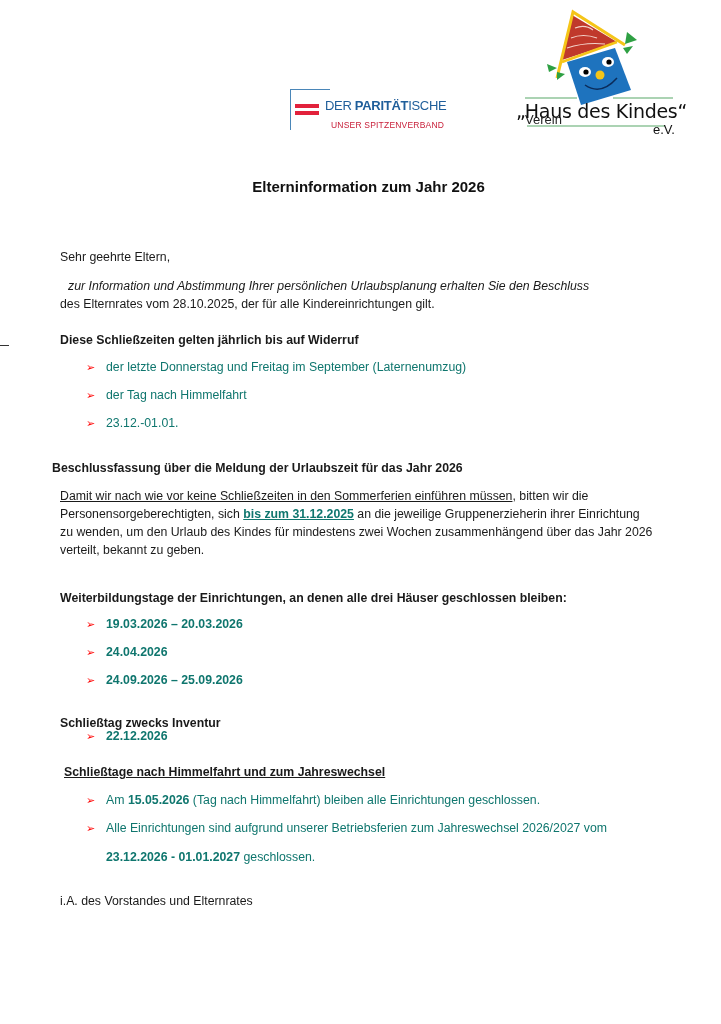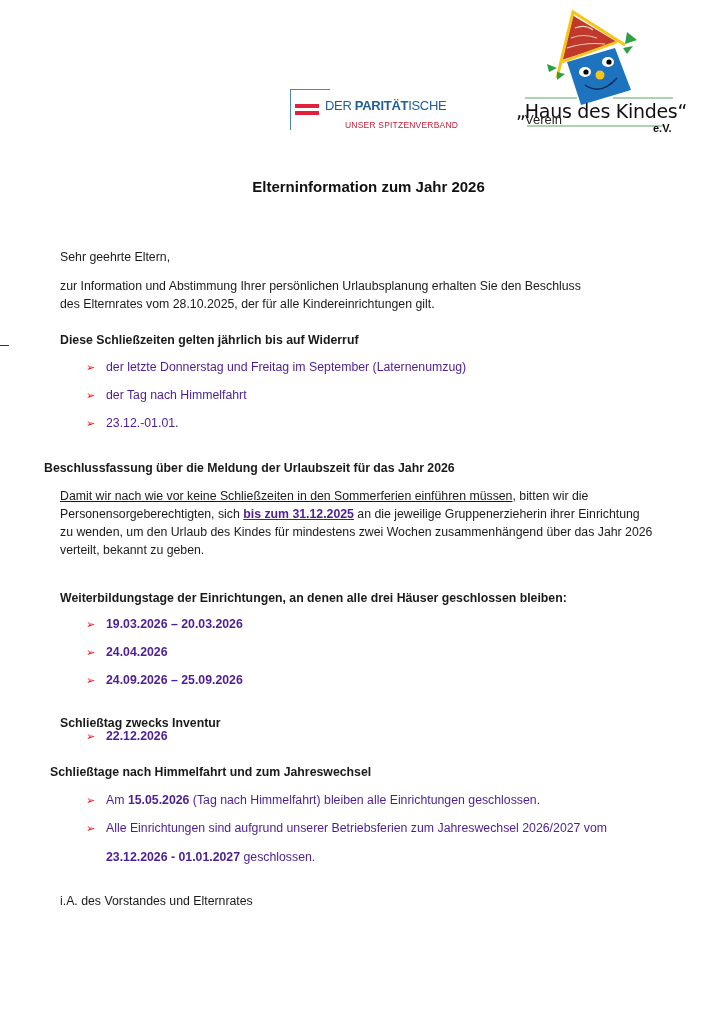--- a/index.html
+++ b/index.html
@@ -4,33 +4,33 @@
 <style>
   html, body { margin:0; padding:0; background:#ffffff; }
   body {
     width:721px; height:1024px; position:relative; overflow:hidden;
     font-family:"Liberation Sans", "DejaVu Sans", sans-serif;
     color:#1a1a1a;
   }
   .abs { position:absolute; }
   .txt { font-size:12.3px; line-height:18px; white-space:nowrap; }
   .bold { font-weight:bold; }
-  .red { color:#4c1d95; }
+  .red { color:#0f766e; }
   .ul { text-decoration:underline; }
   .bullet { position:absolute; left:86px; color:#ff0000; font-size:11px; }
   .bitem { position:absolute; left:106px; }
 
   
   .parit-box {
     position:absolute; left:290px; top:89px; width:39px; height:40px;
     border:1.5px solid #4a86b8; border-right:none; border-bottom:none;
   }
   .parit-bar { position:absolute; left:295px; height:4px; width:24px; background:#e2213b; }
   .parit-main { position:absolute; left:325px; top:98px; font-size:13px; color:#1f5e9a; letter-spacing:-0.3px; }
-  .parit-sub { position:absolute; left:325px; top:120px; font-size:8.5px; color:#c8203a; letter-spacing:0.2px;padding-left:20px; }
+  .parit-sub { position:absolute; left:311px; top:120px; font-size:8.5px; color:#c8203a; letter-spacing:0.2px;padding-left:20px; }
 
   .vline-mark { position:absolute; left:0; top:345px; width:9px; height:1px; background:#333; }
 </style>
 </head>
 <body>
 
 <div>
   <div class="parit-box"></div>
   <div class="parit-bar" style="top:104px"></div>
   <div class="parit-bar" style="top:111px"></div>
@@ -62,49 +62,49 @@
     <polygon points="118,48 128,46 122,54" fill="#2ea043"></polygon>
     <polygon points="42,64 52,68 44,72" fill="#2ea043"></polygon>
     <polygon points="52,72 60,74 52,80" fill="#2ea043"></polygon>
 
     <line x1="20" y1="98" x2="72" y2="98" stroke="#8fc49a" stroke-width="1.5"></line>
     <line x1="108" y1="98" x2="168" y2="98" stroke="#8fc49a" stroke-width="1.5"></line>
     <line x1="22" y1="126" x2="160" y2="126" stroke="#8fc49a" stroke-width="1.5"></line>
   </svg>
   <div class="abs" style="left:20px;top:80px;font-size:13px;color:#222;margin-top:32px;">Verein</div>
   <div class="abs" style="left:11px;top:100px;font-size:19px;color:#111;font-family:'DejaVu Sans',sans-serif;letter-spacing:-0.3px;">„Haus des Kindes“</div>
-  <div class="abs" style="left:148px;top:122px;font-size:11px;font-weight:bold;color:#111;">e.V.</div>
+  <div class="abs" style="left:148px;top:122px;font-size:13px;font-weight:normal;color:#111;">e.V.</div>
 </div>
 
 <div class="abs" style="left:0;top:178px;width:721px;text-align:center;font-size:15px;font-weight:bold;color:#111;margin-left:8px;">Elterninformation zum Jahr 2026</div>
 
 <div class="abs txt" style="left:60px;top:248px;">Sehr geehrte Eltern,</div>
 
-<div class="abs txt" style="left:60px;top:277px;">zur Information und Abstimmung Ihrer persönlichen Urlaubsplanung erhalten Sie den Beschluss</div>
+<div class="abs txt" style="left:68px;top:277px;font-style:italic;">zur Information und Abstimmung Ihrer persönlichen Urlaubsplanung erhalten Sie den Beschluss</div>
 <div class="abs txt" style="left:60px;top:295px;">des Elternrates vom 28.10.2025, der für alle Kindereinrichtungen gilt.</div>
 
 <div class="vline-mark"></div>
 
 <div class="abs txt bold" style="left:60px;top:331px;">Diese Schließzeiten gelten jährlich bis auf Widerruf</div>
 <div>
   <div class="abs txt" style="top:358px;width:721px;">
     <span class="bullet">➢</span>
     <span class="bitem red">der letzte Donnerstag und Freitag im September (Laternenumzug)</span>
   </div>
   <div class="abs txt" style="top:386px;width:721px;">
     <span class="bullet">➢</span>
     <span class="bitem red">der Tag nach Himmelfahrt</span>
   </div>
   <div class="abs txt" style="top:414px;width:721px;">
     <span class="bullet">➢</span>
     <span class="bitem red">23.12.-01.01.</span>
   </div>
 </div>
 
-<div class="abs txt bold" style="left:44px;top:459px;">Beschlussfassung über die Meldung der Urlaubszeit für das Jahr 2026</div>
+<div class="abs txt bold" style="left:52px;top:459px;">Beschlussfassung über die Meldung der Urlaubszeit für das Jahr 2026</div>
 <div class="abs txt" style="left:60px;top:487px;"><span class="ul">Damit wir nach wie vor keine Schließzeiten in den Sommerferien einführen müssen</span><span>, bitten wir die</span></div>
 <div class="abs txt" style="left:60px;top:505px;"><span>Personensorgeberechtigten, sich </span><span class="red bold ul">bis zum 31.12.2025</span><span> an die jeweilige Gruppenerzieherin ihrer Einrichtung</span></div>
 <div class="abs txt" style="left:60px;top:523px;">zu wenden, um den Urlaub des Kindes für mindestens zwei Wochen zusammenhängend über das Jahr 2026</div>
 <div class="abs txt" style="left:60px;top:541px;">verteilt, bekannt zu geben.</div>
 
 <div class="abs txt bold" style="left:60px;top:589px;">Weiterbildungstage der Einrichtungen, an denen alle drei Häuser geschlossen bleiben:</div>
 <div>
   <div class="abs txt" style="top:615px;width:721px;">
     <span class="bullet">➢</span>
     <span class="bitem red bold">19.03.2026 – 20.03.2026</span>
@@ -118,21 +118,21 @@
     <span class="bitem red bold">24.09.2026 – 25.09.2026</span>
   </div>
 </div>
 
 <div class="abs txt bold" style="left:60px;top:714px;">Schließtag zwecks Inventur</div>
 <div class="abs txt" style="top:727px;width:721px;">
   <span class="bullet">➢</span>
   <span class="bitem red bold">22.12.2026</span>
 </div>
 
-<div class="abs txt bold" style="left:50px;top:763px;">Schließtage nach Himmelfahrt und zum Jahreswechsel</div>
+<div class="abs txt bold" style="left:64px;top:763px;text-decoration:underline;">Schließtage nach Himmelfahrt und zum Jahreswechsel</div>
 <div class="abs txt" style="top:791px;width:721px;">
   <span class="bullet">➢</span>
   <span class="bitem red"><span>Am </span><span class="bold">15.05.2026</span><span> (Tag nach Himmelfahrt) bleiben alle Einrichtungen geschlossen.</span></span>
 </div>
 <div class="abs txt" style="top:819px;width:721px;">
   <span class="bullet">➢</span>
   <span class="bitem red">Alle Einrichtungen sind aufgrund unserer Betriebsferien zum Jahreswechsel 2026/2027 vom</span>
 </div>
 <div class="abs txt red" style="left:106px;top:837px;margin-top:11px;"><span class="bold">23.12.2026 - 01.01.2027</span><span> geschlossen.</span></div>
 

